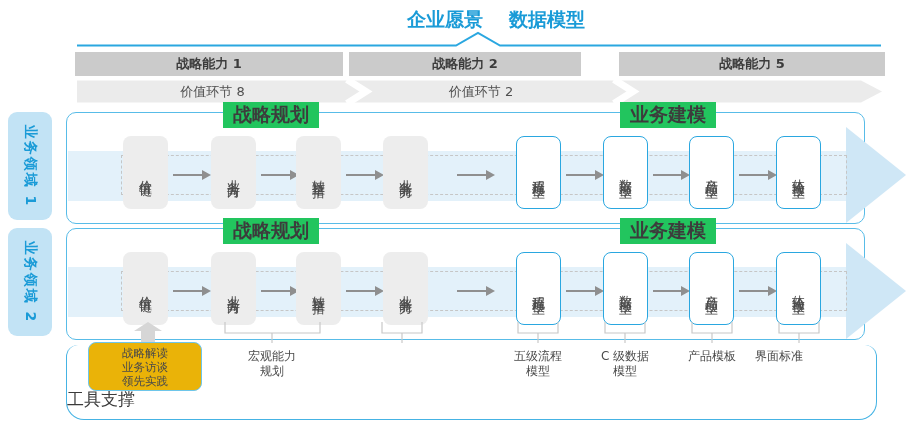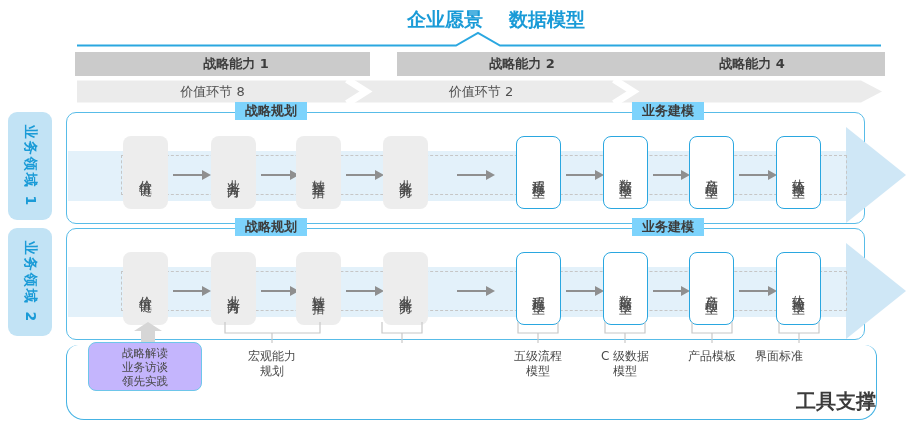--- a/index.html
+++ b/index.html
@@ -21,65 +21,65 @@
   .tab{position:absolute;left:8px;width:44px;height:108px;background:#c2e3f5;border-radius:9px;
        display:flex;align-items:center;justify-content:center;}
   .tab span{transform:rotate(90deg);white-space:nowrap;font-size:14px;font-weight:bold;
             color:#1a9bd7;letter-spacing:2px;}
   
   .row{position:absolute;left:66px;width:797px;height:110px;border:1.5px solid #58bce8;
        border-radius:10px;background:#fff;}
   .band{position:absolute;left:1px;top:38px;width:780px;height:50px;background:#e3f1fa;}
   .ahead{position:absolute;left:777px;top:12px;}
   .dashed{position:absolute;left:54px;top:42px;width:724px;height:38px;border:1.2px dashed #c6c6c6;}
-  .sect{position:absolute;top:-11px;transform:translateX(-50%);background:#7dd3fc;padding:0 10px;
-        font-size:13px;font-weight:bold;color:#3c3c3c;white-space:nowrap;}
+  .sect{position:absolute;top:-11px;transform:translateX(-50%);background:#22c55e;padding:0 10px;
+        font-size:19px;font-weight:bold;color:#3c3c3c;white-space:nowrap;}
   .box{position:absolute;top:23px;width:45px;height:73px;border-radius:8px;display:flex;
        align-items:center;justify-content:center;box-sizing:border-box;}
   .box span{writing-mode:vertical-rl;text-orientation:upright;font-size:13px;color:#4a4a4a;
             letter-spacing:2px;line-height:1;}
   .box.gray{background:#ededed;}
   .box.blue{background:#fff;border:1.5px solid #2aa7e0;}
   .harrow{position:absolute;top:61px;height:2px;background:#8f8f8f;}
   .harrow::after{content:"";position:absolute;right:-8px;top:-4px;width:0;height:0;
                  border-left:9px solid #8f8f8f;border-top:5px solid transparent;border-bottom:5px solid transparent;}
   
   .ann-svg{position:absolute;left:0;top:315px;}
   .pbox{position:absolute;left:88px;top:342px;width:112px;height:47px;border:1.2px solid #6ec6ea;
-        border-radius:8px;background:#c4b5fd;display:flex;align-items:center;justify-content:center;
+        border-radius:8px;background:#eab308;display:flex;align-items:center;justify-content:center;
         text-align:center;font-size:11.5px;line-height:14px;color:#4a4a4a;white-space:pre-line;z-index:3;}
   .blabel{position:absolute;top:349px;width:140px;margin-left:-70px;text-align:center;font-size:12px;
           line-height:15px;color:#4a4a4a;white-space:pre-line;z-index:3;}
   
   .tools{position:absolute;left:66px;top:345px;width:811px;height:75px;box-sizing:border-box;
          border:1.5px solid #45b3e4;border-top:none;border-radius:12px 12px 18px 18px;}
-  .tools-lbl{position:absolute;left:0;right:0;top:43px;text-align:right;font-weight:bold;
-             font-size:20px;color:#3b3b3b;}
+  .tools-lbl{position:absolute;left:0;right:0;top:43px;text-align:left;font-weight:normal;
+             font-size:17px;color:#3b3b3b;}
 </style>
 </head>
 <body>
 
 <div class="canvas">
 
   <div class="hdr">
     <span>企业愿景</span>
     <span>数据模型</span>
   </div>
   <svg class="hdr-svg" width="910" height="60">
     <path d="M77,45.5 H456 L478,33 L500,45.5 H881" fill="none" stroke="#2aa7e0" stroke-width="2"></path>
   </svg>
 
-  <div class="cap-bar" style="left:75px;width:268px;padding-left:27px;">
+  <div class="cap-bar" style="left:75px;width:268px;">
     <span>战略能力 1</span>
   </div>
-  <div class="cap-bar" style="left:349px;width:250px;margin-left:48px;">
+  <div class="cap-bar" style="left:349px;width:232px;">
     <span>战略能力 2</span>
   </div>
   <div class="cap-bar" style="left:619px;width:266px;">
-    <span>战略能力 4</span>
+    <span>战略能力 5</span>
   </div>
 
   <svg class="vband-svg" width="910" height="28">
     <polygon points="77,2.5 861,2.5 882,13.5 861,24.5 77,24.5" fill="#ebebeb"></polygon>
     <polyline points="347,1.5 366,13.5 347,25.5" fill="none" stroke="#ffffff" stroke-width="7"></polyline>
     <polyline points="614,1.5 633,13.5 614,25.5" fill="none" stroke="#ffffff" stroke-width="7"></polyline>
   </svg>
   <div class="vlink-label" style="left:80px;width:265px;">价值环节 8</div>
   <div class="vlink-label" style="left:350px;width:262px;">价值环节 2</div>
 

